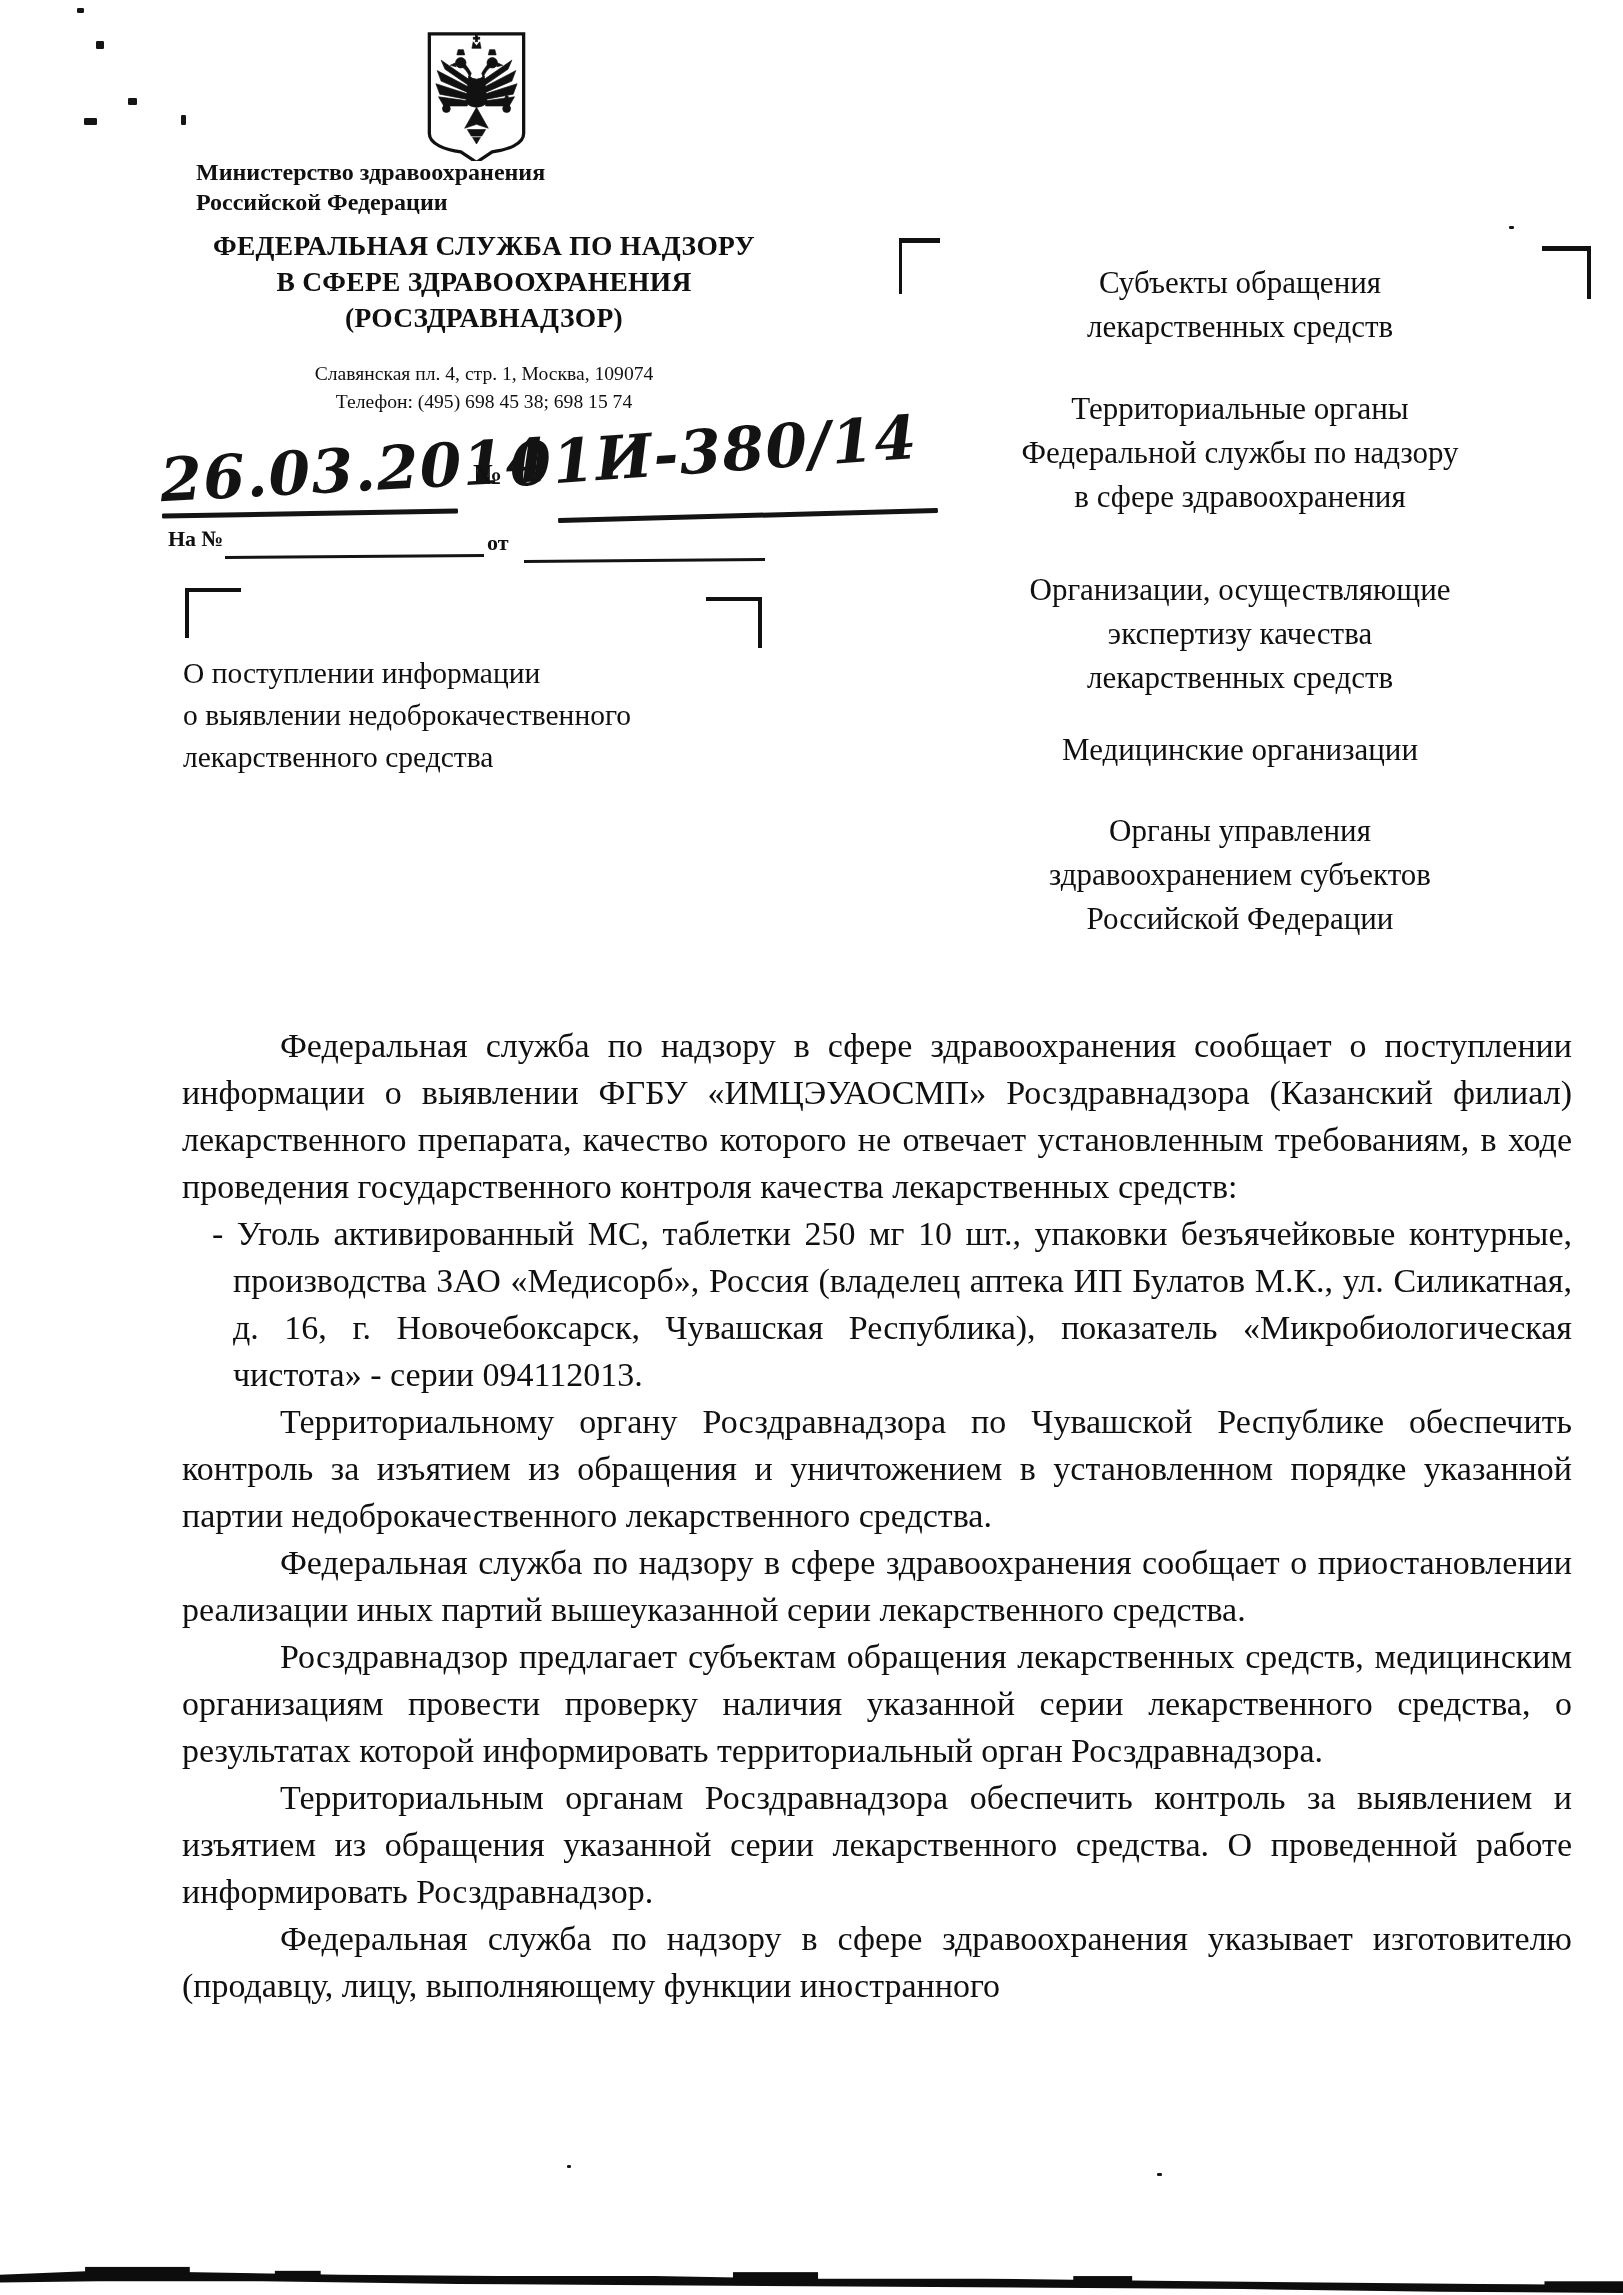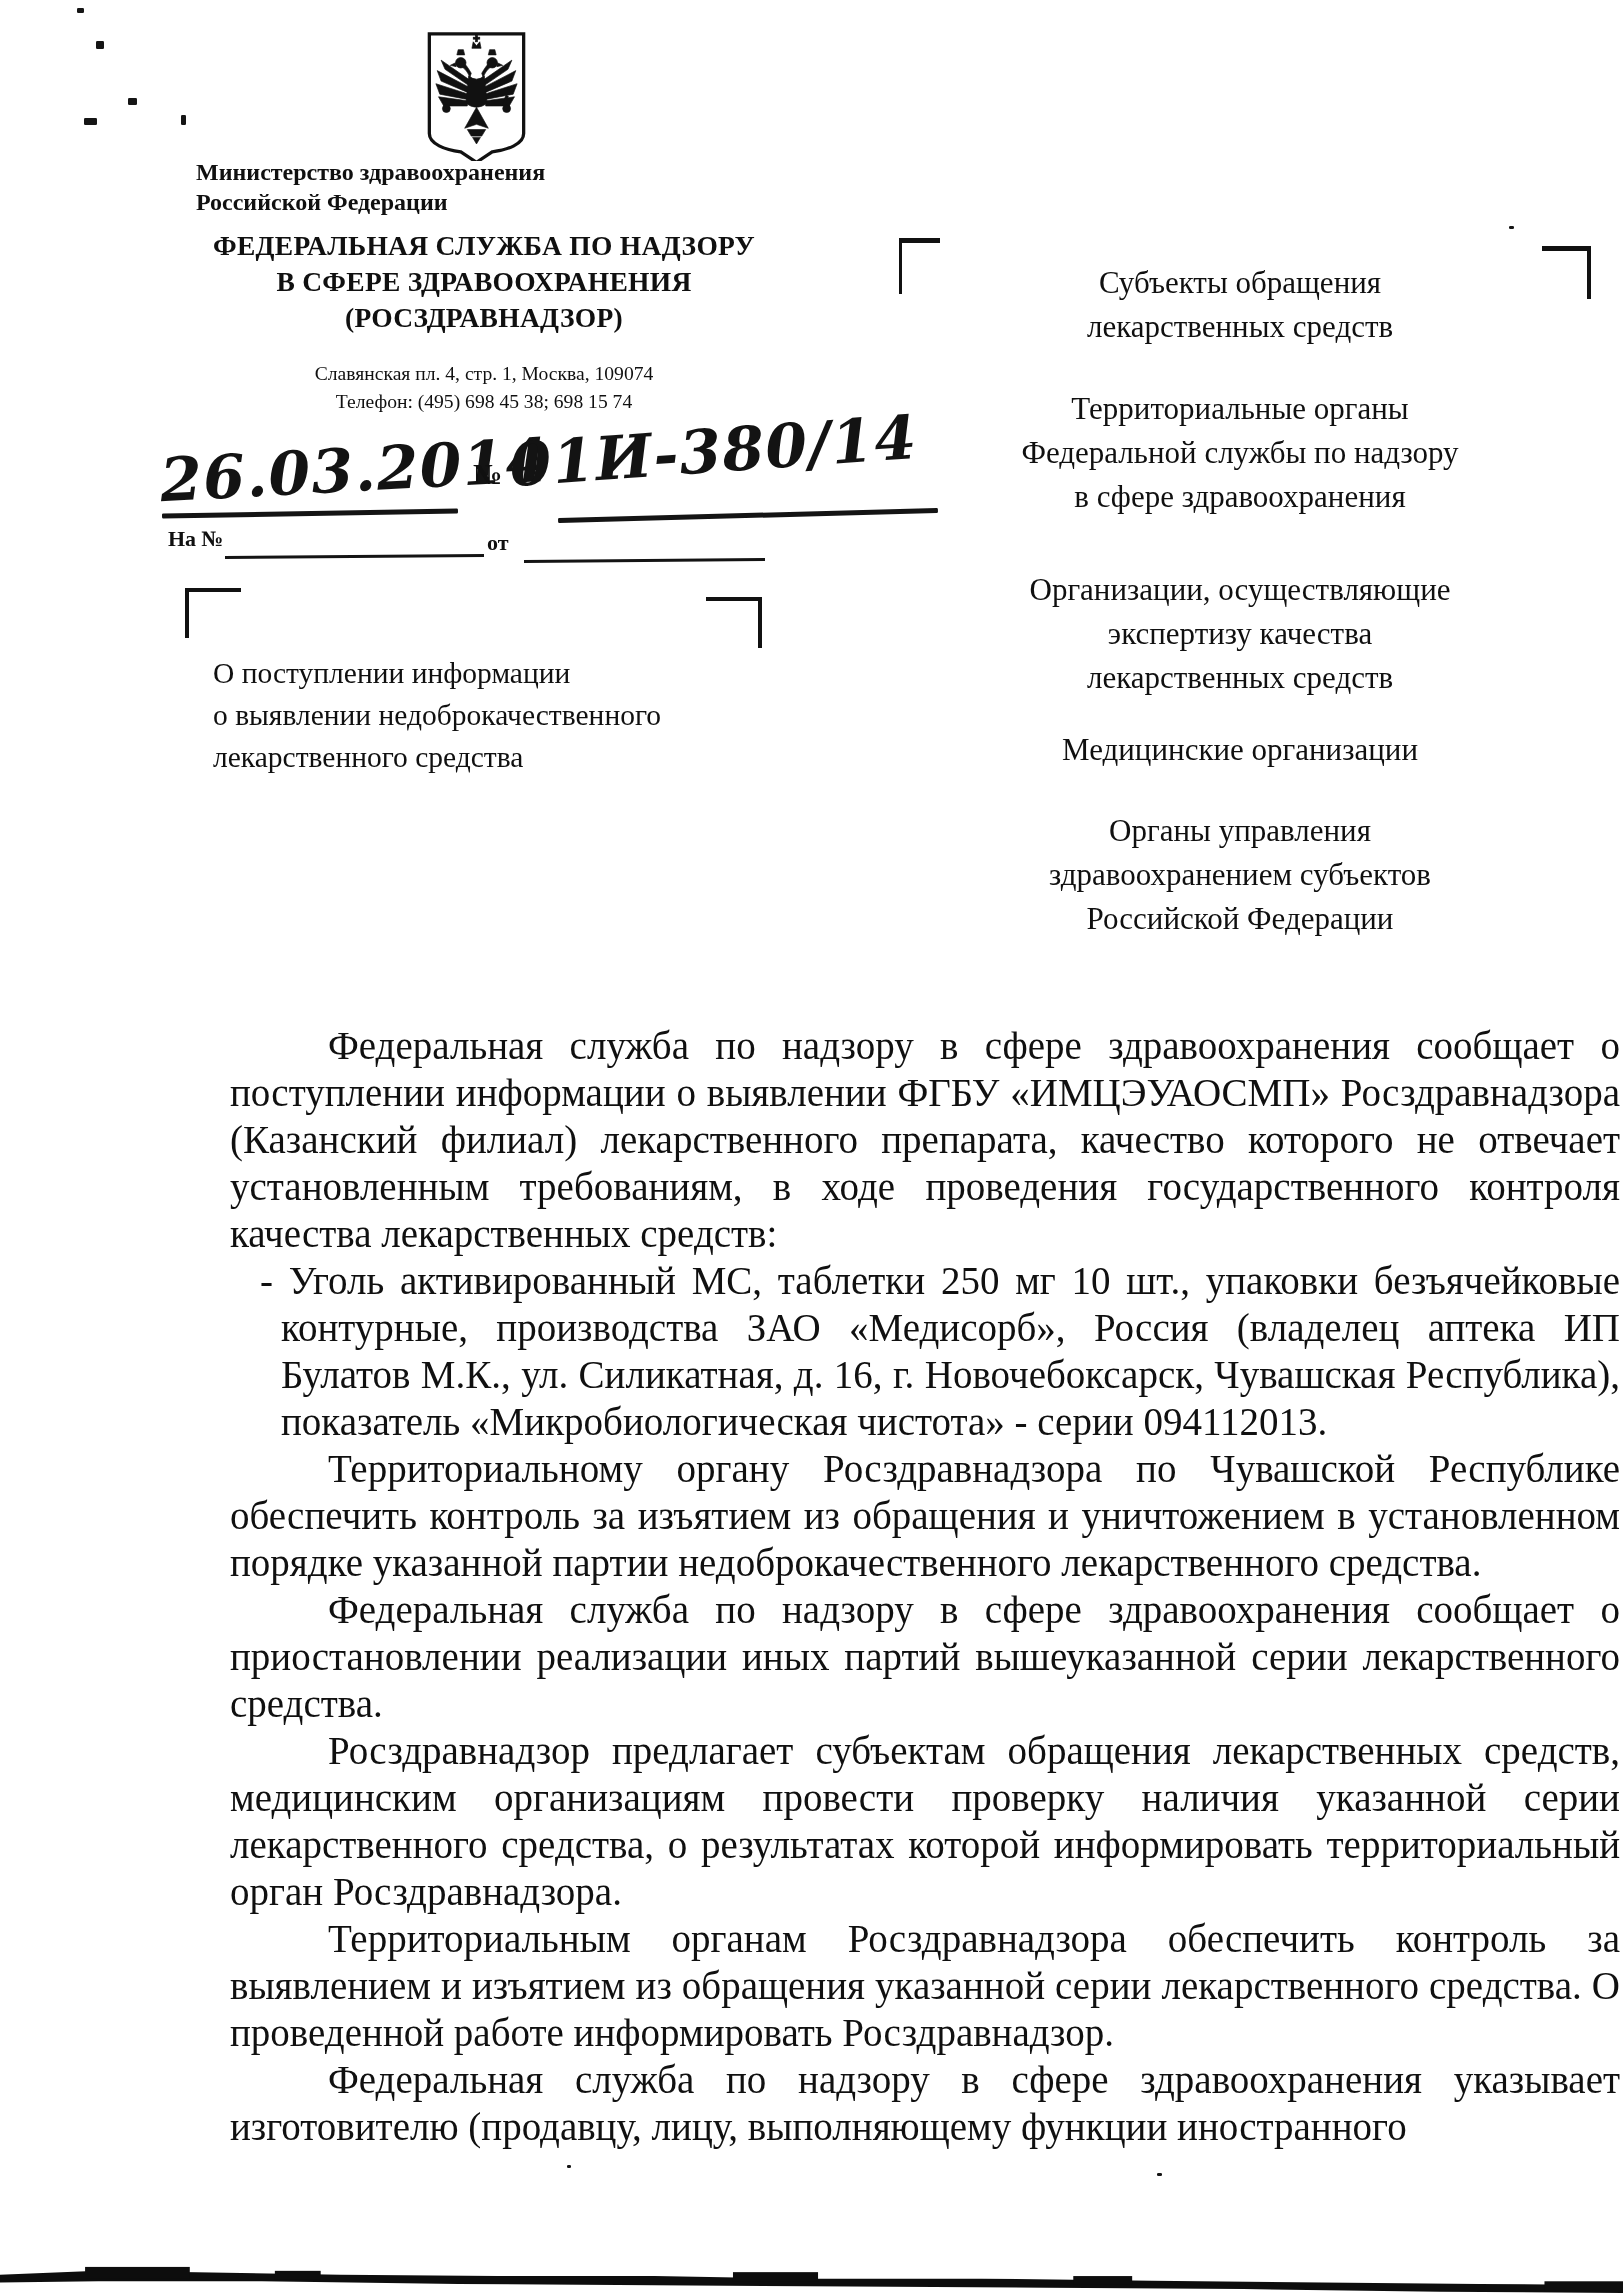--- a/index.html
+++ b/index.html
@@ -64,43 +64,41 @@
   #corner-subject-left  { left: 185px;  top: 588px; width: 52px;  height: 46px;  border-left: 4.6px solid #111; border-top: 4.6px solid #111; }
   #corner-subject-right { left: 706px; top: 597px; width: 52px;  height: 47px;  border-right: 4.6px solid #111; border-top: 4.6px solid #111; }
   #corner-addr-left     { left: 899px; top: 238px; width: 38px;  height: 51px;  border-left: 3.9px solid #111; border-top: 5.2px solid #111; }
   #corner-addr-right    { left: 1542px; top: 246px; width: 45px;  height: 48px;  border-right: 4.6px solid #111; border-top: 5.2px solid #111; }
 
   
   #subject {
     left: 183px; top: 652px; width: 589px;
     font-size: 29.5px; line-height: 42px;
     white-space: pre-line;
-    margin-left: 30px;
   }
 
   
   .addressee {
     position: absolute;
     left: 916px; width: 648px;
     text-align: center;
     font-size: 31px; line-height: 44px;
     white-space: pre-line;
   }
   #addressee-0 { top: 261px;  }
   #addressee-1 { top: 387px;  }
   #addressee-2 { top: 568px;  }
   #addressee-3 { top: 728px; font-family: Liberation Serif, serif; }
   #addressee-4 { top: 809px; }
 
   
   #body-text {
     left: 182px; top: 1022px; width: 1390px;
-    font-size: 39px; line-height: 47px;
+    font-size: 34px; line-height: 47px;
     text-align: justify;
-    margin-left: 48px;
   }
   #body-text p { margin: 0; text-indent: 98px; }
   #body-text p.bullet { margin-left: 51px; text-indent: -21px; }
 
   
   #bottom-bar { left: 0; top: 2263px; width: 1623px; height: 32px; }
 </style>
 </head>
 <body>
 

